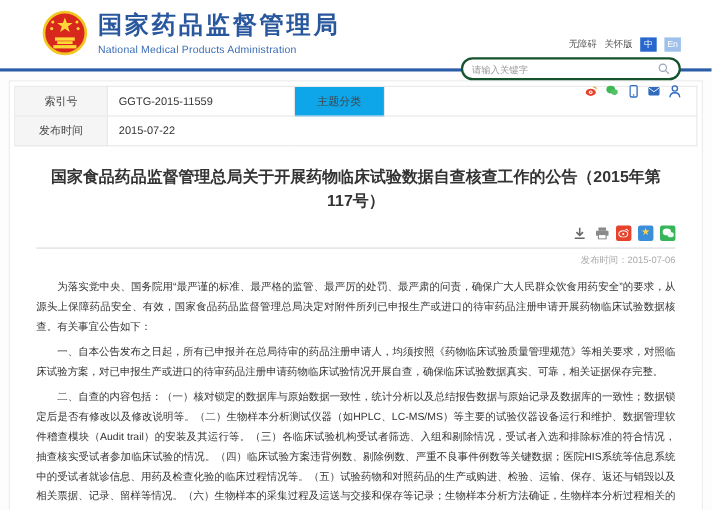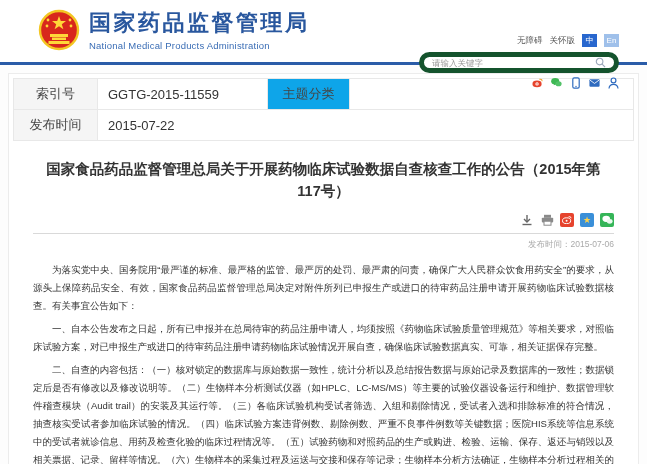--- a/index.html
+++ b/index.html
@@ -14,36 +14,36 @@
   .site-name-en { font-size: 9.5px; color: #3a6db5; margin-top: 2px; letter-spacing: 0.2px; }
 
   .header-right { position: absolute; right: 28px; top: 6px; width: 200px; margin-top: 28px; }
   .top-links { display: flex; justify-content: flex-end; align-items: center; gap: 7px;
     font-size: 8.5px; color: #555; }
   .top-link { cursor: pointer; }
   .lang-box { display: inline-flex; align-items: center; justify-content: center;
     width: 15px; height: 13px; font-size: 8px; color: #fff; cursor: pointer; }
   .lang-zh { background: #2867ce; }
   .lang-en { background: #9fc0ea; }
-  .search-box { margin-top: 5px; height: 21px; border: 5px solid #14532d; border-radius: 11px;
+  .search-box { margin-top: 5px; height: 21px; border: 2px solid #14532d; border-radius: 11px;
     display: flex; align-items: center; padding: 0 8px; background: #fff; justify-content: space-between; }
   .search-box input { flex: 1; border: none; outline: none; font-size: 8.5px; color: #333;
     background: transparent; font-family: "Liberation Sans", sans-serif; }
   .search-box input::placeholder { color: #999; }
   .social-row { margin-top: 4px; display: flex; justify-content: flex-end; align-items: center; gap: 8px; }
   .mini-ic { width: 11px; height: 11px; display: inline-flex; align-items: center;
     justify-content: center; cursor: pointer; }
 
   .blue-bar { height: 3px; background: #2a5ca8; }
 
   
   .content { margin: 8px 8px 0; border: 1px solid #ececec; background: #fff; }
 
   .info-table { width: calc(100% - 8px); margin: 4px auto 0; border-collapse: collapse;
-    font-size: 13px; color: #333; }
+    font-size: 10px; color: #333; }
   .info-table td { border: 1px solid #e8e8e8; padding: 6px 10px; height: 24px; }
   .info-table td.lbl { background: #f5f5f5; width: 84px; text-align: center; color: #444; }
   .info-table td.lbl2 { background: #0ea5e9; width: 82px; text-align: center; color: #444; }
   .info-table td.val1 { width: 170px; }
 
   .article { padding: 6px 24px 14px; }
   .article-title { text-align: center; font-size: 14.5px; font-weight: bold; color: #333;
     margin: 12px 10px 10px; line-height: 1.5; }
   .share-row { display: flex; justify-content: flex-end; align-items: center; gap: 6px;
     padding-bottom: 6px; border-bottom: 1px solid #d9d9d9; }

